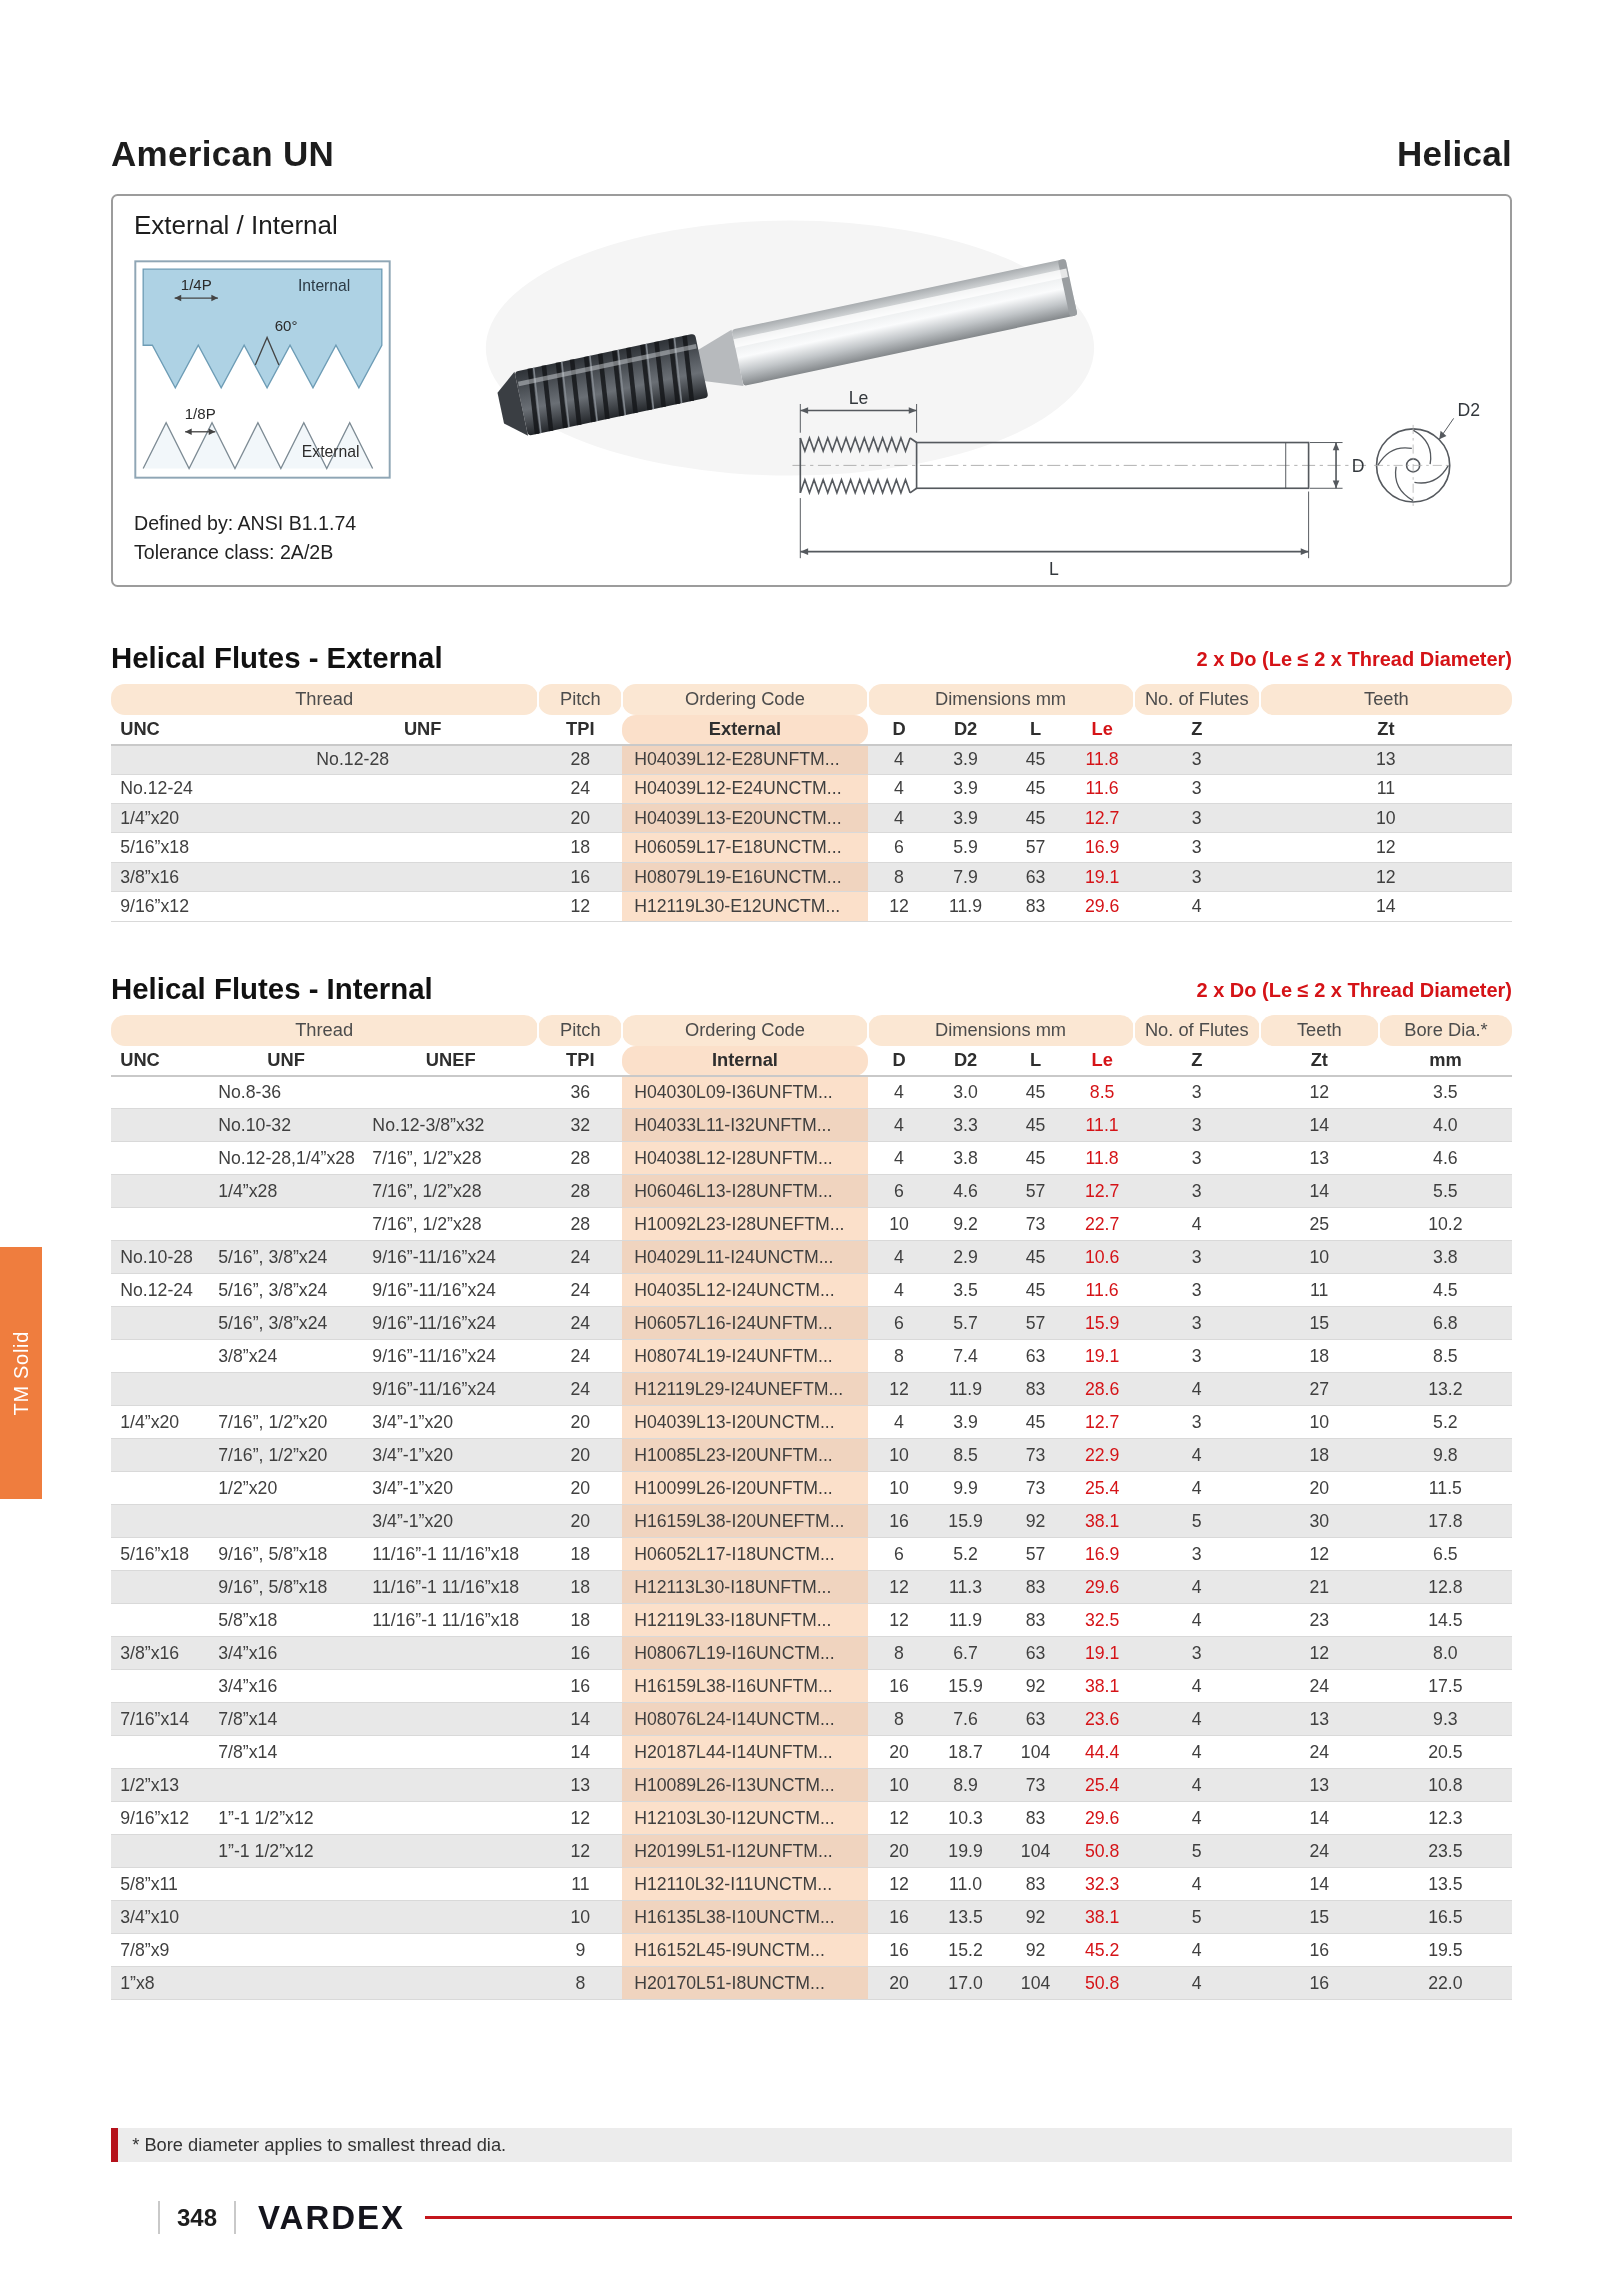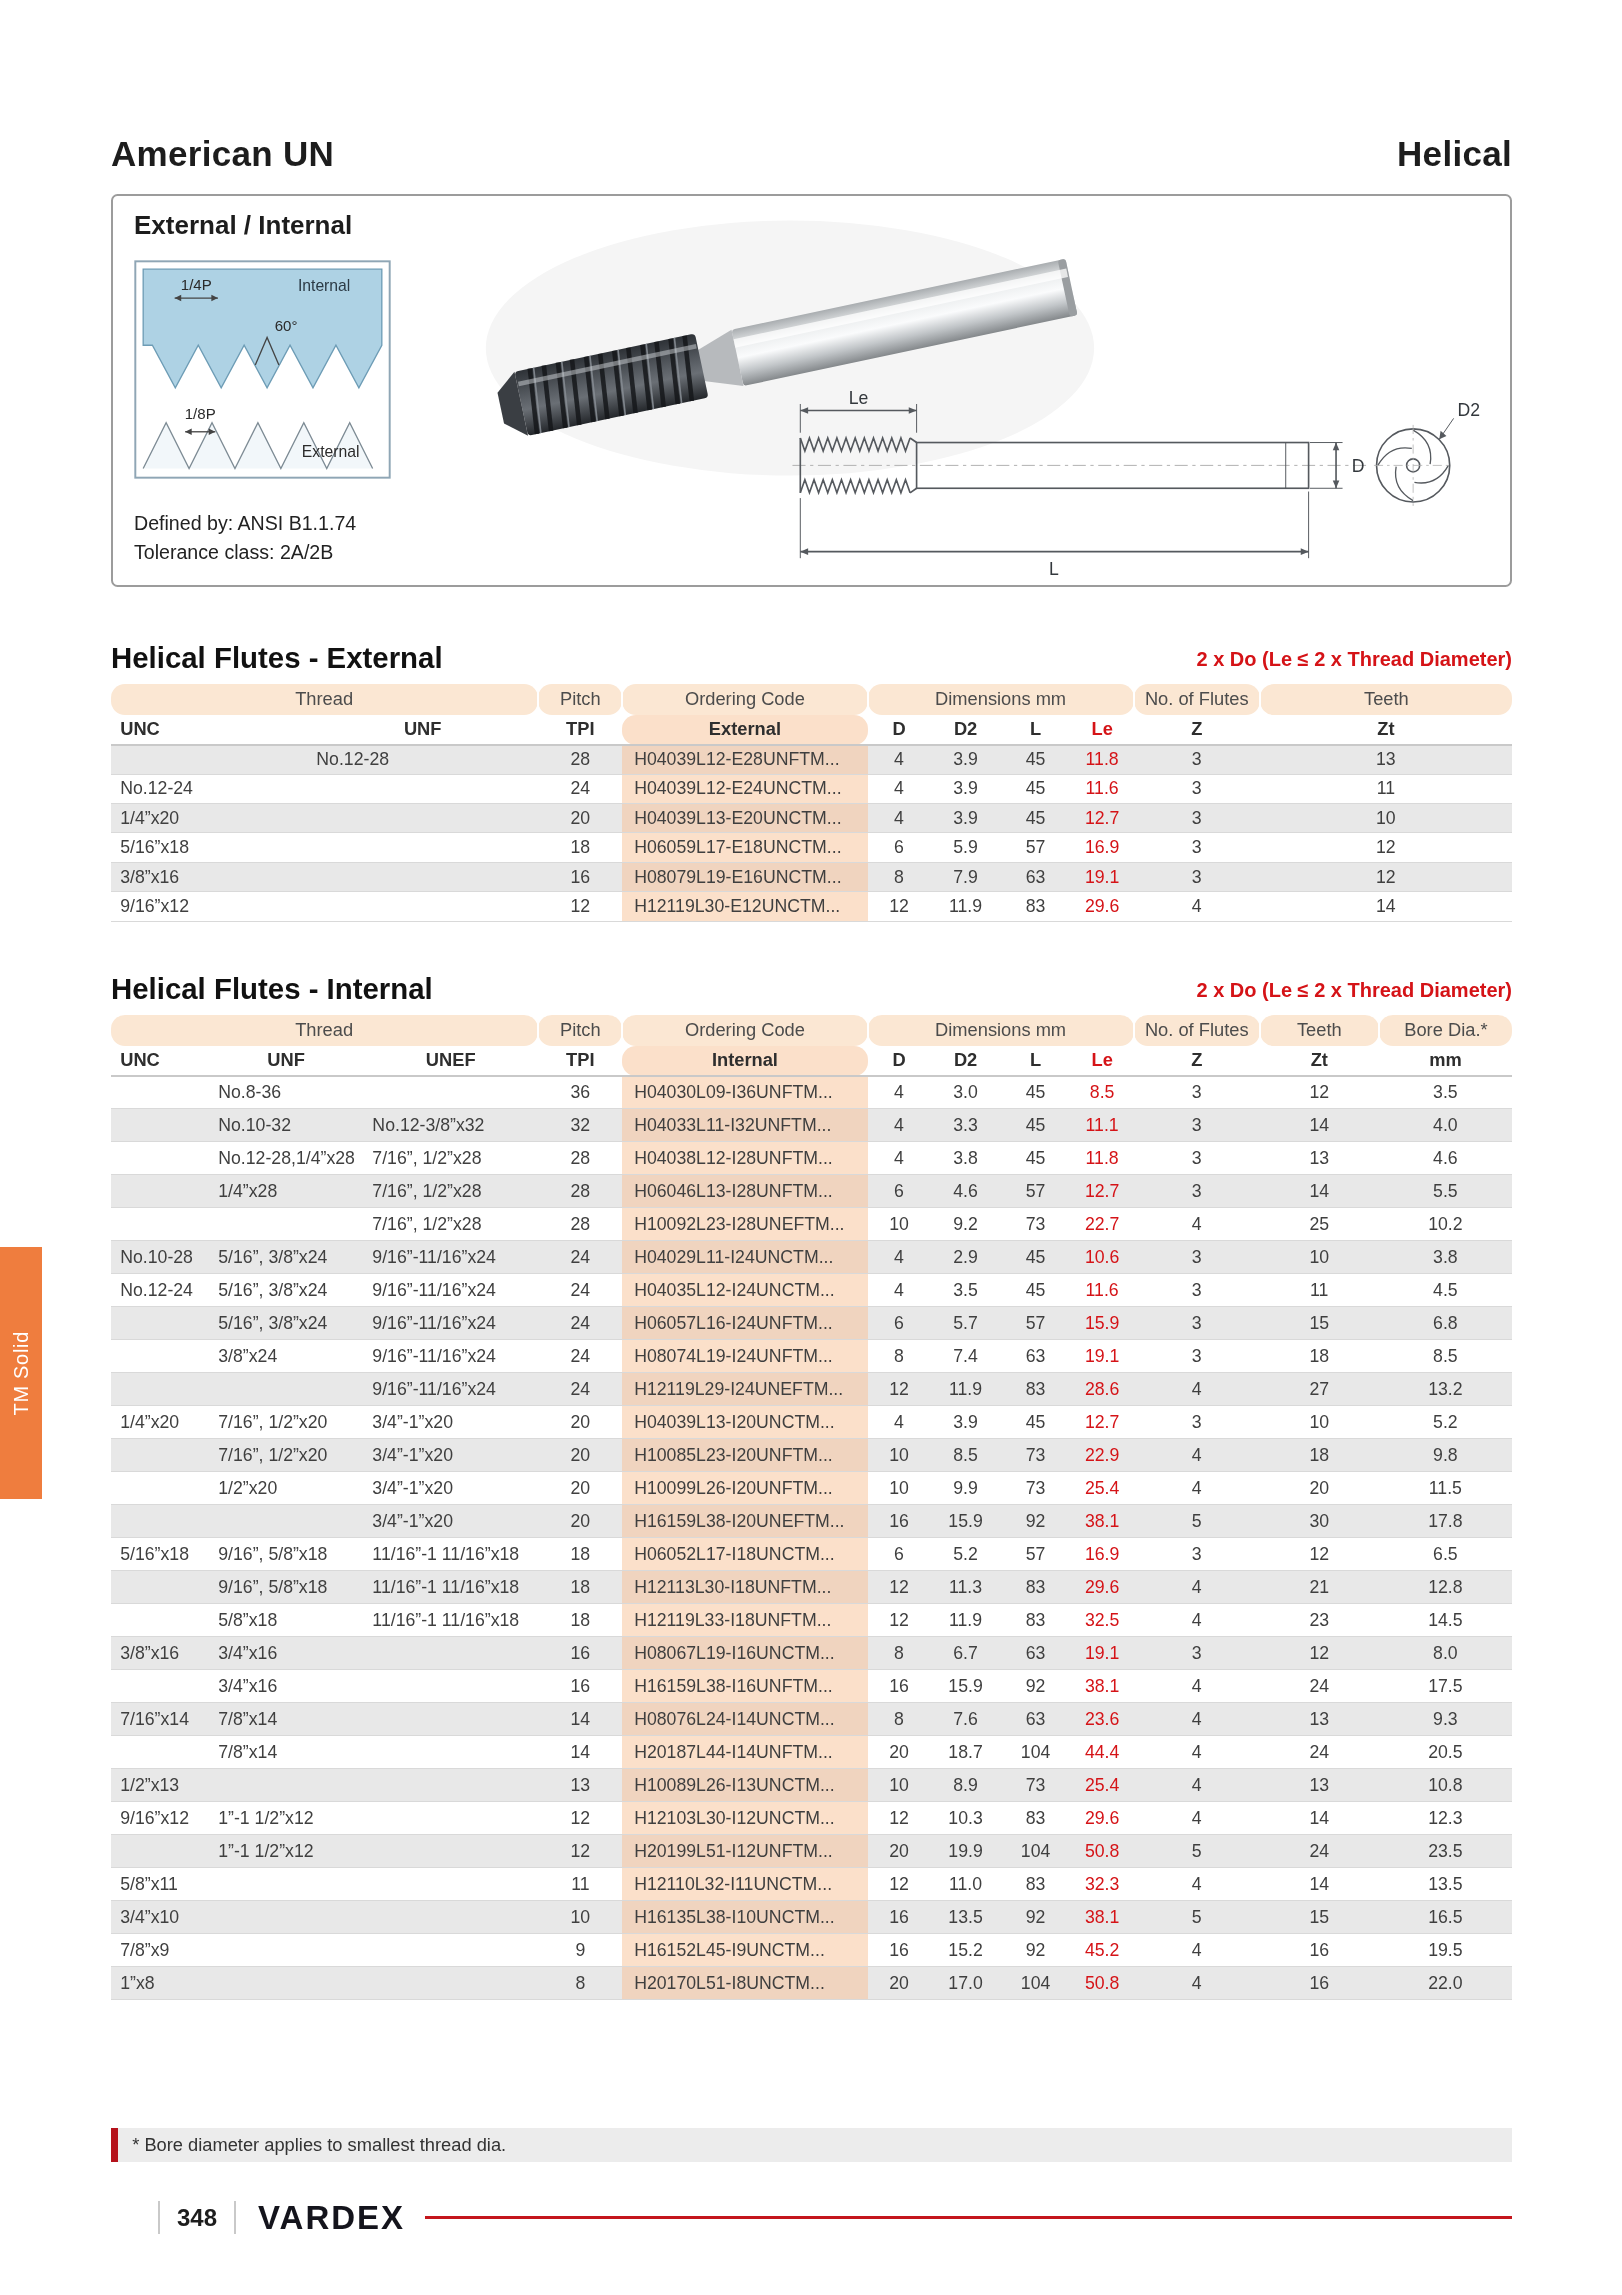--- a/index.html
+++ b/index.html
@@ -15,21 +15,21 @@
   .titlebar { display:flex; justify-content:space-between; align-items:baseline;text-align:center; }
   .titlebar h1 { font-size:35px; font-weight:bold; color:#1d1d1d; letter-spacing:0.3px; }
 
   
   .side-tab { position:absolute; left:0; top:1247px; width:42px; height:252px; background:#ef7d3e;
     display:flex; align-items:center; justify-content:center; }
   .side-tab span { writing-mode:vertical-rl; transform:rotate(180deg); color:#ffffff; font-size:20px; letter-spacing:0.7px; }
 
   
   .infobox { position:relative; margin-top:19.6px; height:393px; border:2px solid #9c9c9c; border-radius:6.5px; background:#ffffff; }
-  .infobox-title { position:absolute; left:21px; top:14.4px; font-size:26px; font-weight:bold; color:#1d1d1d; }
+  .infobox-title { position:absolute; left:21px; top:14.4px; font-size:26px; font-weight:normal; color:#1d1d1d; }
   .profile-diagram { position:absolute; left:21px; top:64px; width:257px; height:158px; }
   .defined { position:absolute; left:21px; bottom:17px; font-size:19.6px; color:#222; line-height:1.5; }
   .tool-photo { position:absolute; left:363px; top:0px; width:641px; height:308px; }
   .tech-drawing { position:absolute; right:18.3px; top:191px; width:700px; height:196px; }
 
   
   .section-head { display:flex; justify-content:space-between; align-items:flex-end; margin-top:54px; margin-bottom:9.2px; }
   .section-head.second { margin-top:50px; }
   .section-head h2 { font-size:29.4px; font-weight:bold; color:#111; }
   .red-note { font-size:20px; font-weight:bold; color:#d51317; padding-bottom:3.9px; }

